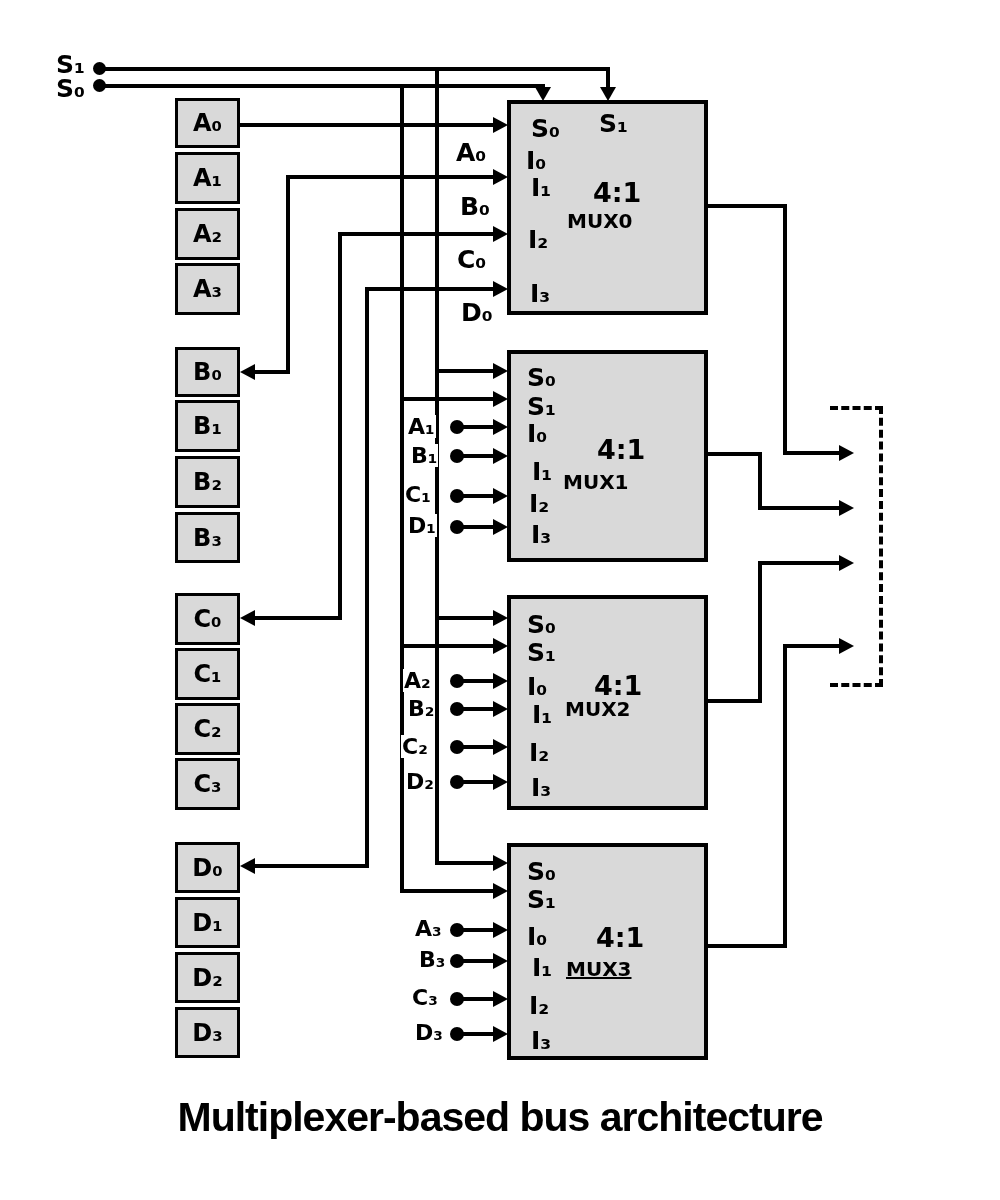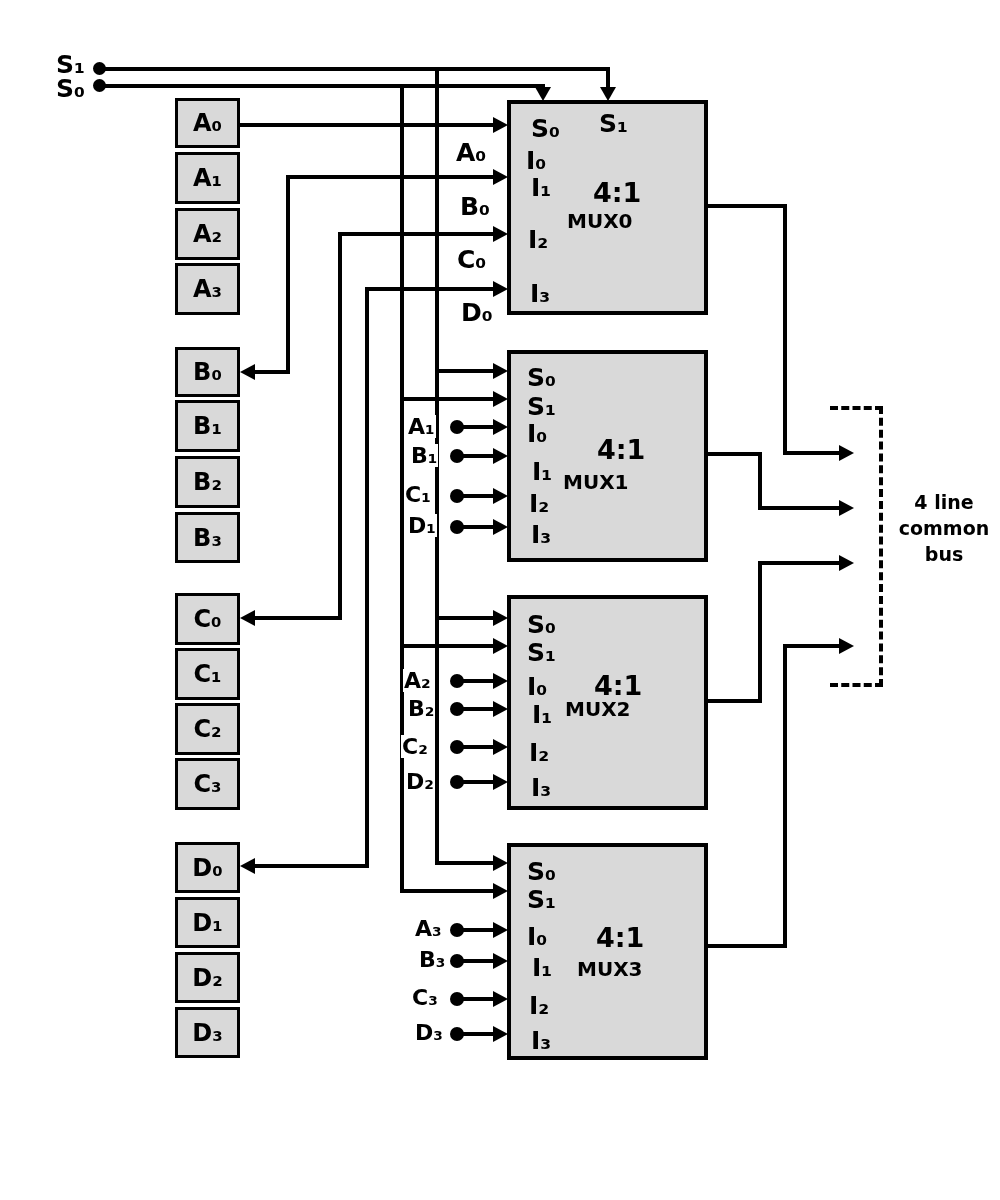--- a/index.html
+++ b/index.html
@@ -228,21 +228,21 @@
   <div class="ilbl" style="left:414px;top:1021px;">D₃</div>
 
   <div class="mux" style="top:843px;height:217px;">
     <div class="plbl" style="left:16px;top:12px;">S₀</div>
     <div class="plbl" style="left:16px;top:40px;">S₁</div>
     <div class="plbl" style="left:16px;top:77px;">I₀</div>
     <div class="plbl" style="left:21px;top:108px;">I₁</div>
     <div class="plbl" style="left:18px;top:146px;">I₂</div>
     <div class="plbl" style="left:20px;top:181px;">I₃</div>
     <div class="ratio" style="left:85px;top:75px;">4:1</div>
-    <div class="mname" style="left:66px;top:110px;">MUX3</div>
+    <div class="mname" style="left:55px;top:110px;text-decoration:underline;">MUX3</div>
   </div>
 
   <div class="h" style="left:707px;top:204px;width:80px;"></div>
   <div class="v" style="left:783px;top:204px;height:251px;"></div>
   <div class="h" style="left:783px;top:451px;width:58px;"></div>
   <div class="ar" style="left:839px;top:445px;"></div>
 
   <div class="h" style="left:707px;top:452px;width:55px;"></div>
   <div class="v" style="left:758px;top:452px;height:58px;"></div>
   <div class="h" style="left:758px;top:506px;width:83px;"></div>
@@ -255,20 +255,16 @@
 
   <div class="h" style="left:707px;top:944px;width:80px;"></div>
   <div class="v" style="left:783px;top:644px;height:304px;"></div>
   <div class="h" style="left:783px;top:644px;width:58px;"></div>
   <div class="ar" style="left:839px;top:638px;"></div>
 
   <div class="dash-h" style="left:830px;top:406px;width:53px;"></div>
   <div class="dash-v" style="left:879px;top:406px;height:281px;"></div>
   <div class="dash-h" style="left:830px;top:683px;width:53px;"></div>
 
-  <div class="buslbl">
-    <div>4 line</div>
-    <div>common</div>
-    <div>bus</div>
-  </div>
-
+
+  <div class="title">Multiplexer-based bus architecture</div>
 
 </div>
 
 </body></html>

